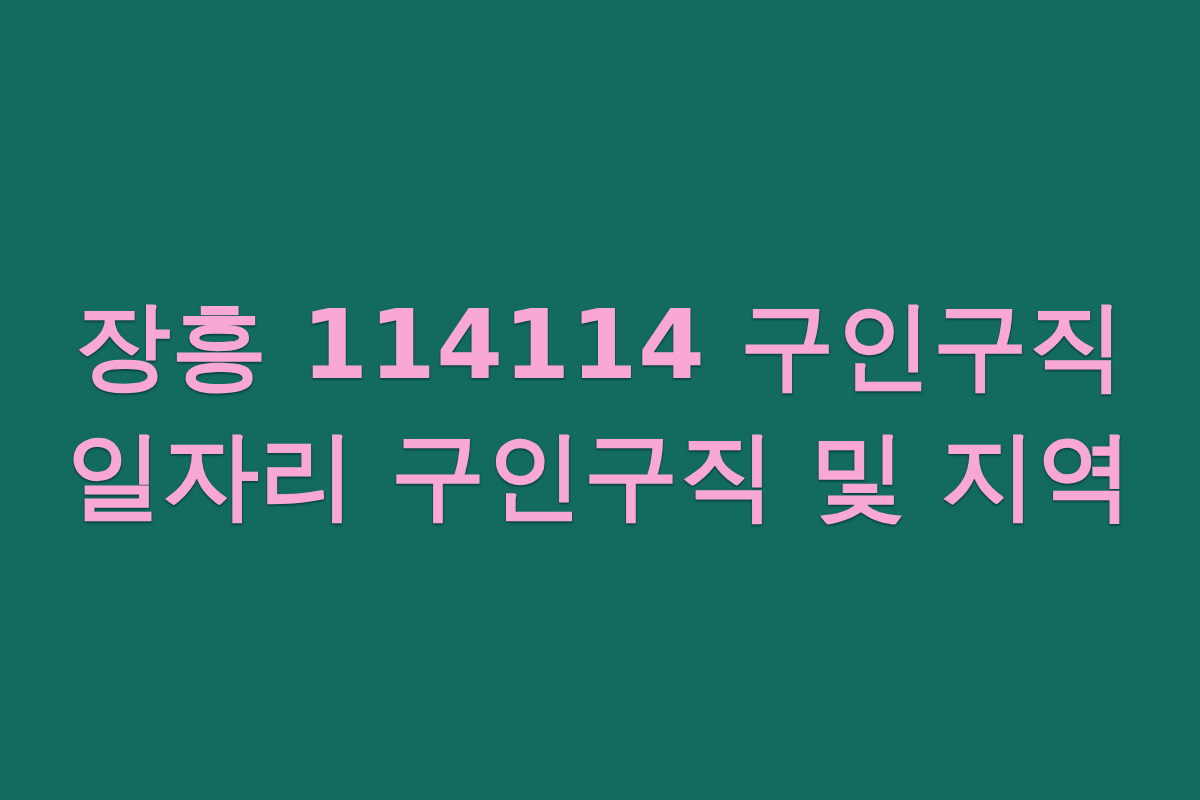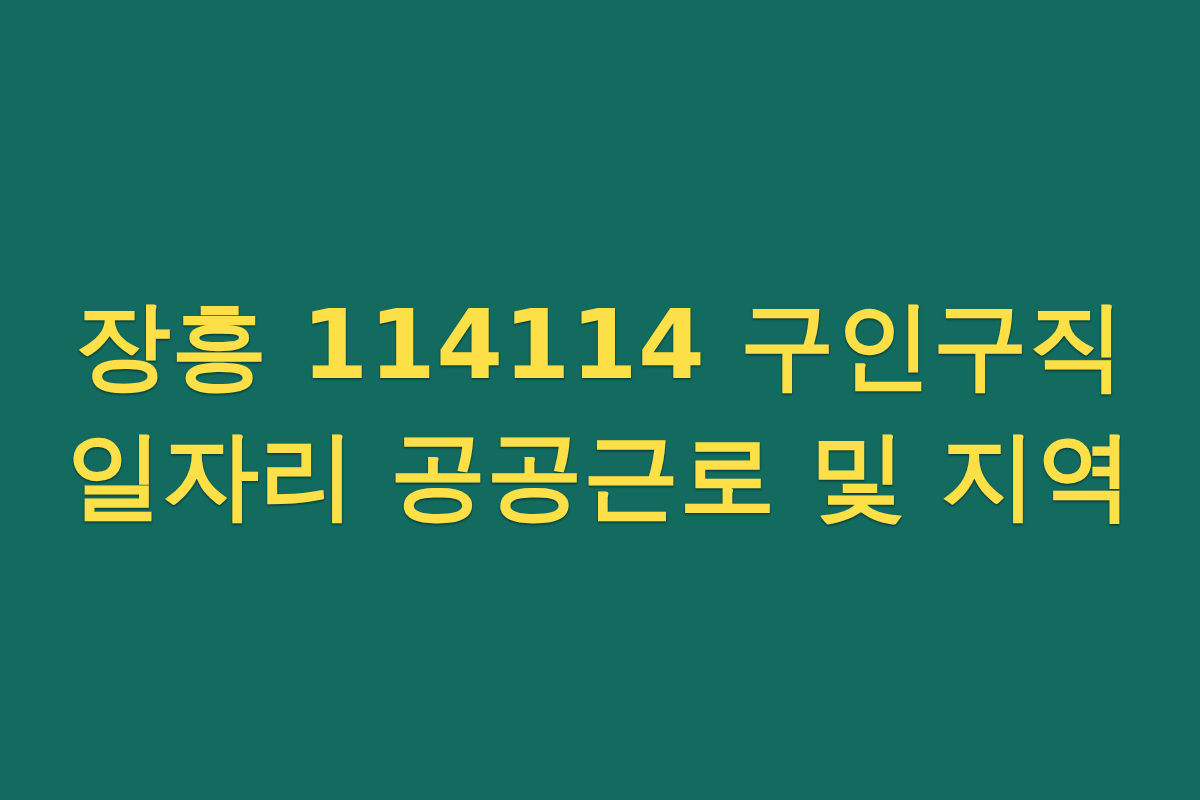--- a/index.html
+++ b/index.html
@@ -36,21 +36,21 @@
     text-align: center;
     width: 100%;
     
     margin-top: 20px;
   }
 
   .headline-line {
     display: block;
     width: 100%;
     text-align: center;
-    color: #fde047;
+    color: #f9a8d4;
     font-family: "DejaVu Sans", "Liberation Sans", sans-serif;
     font-size: 96px;
     font-weight: 700;
     line-height: 130px;
     letter-spacing: 0.5px;
     white-space: nowrap;
     text-rendering: geometricPrecision;
     
     text-shadow:
        0px 2px 2px rgba(6, 58, 52, 0.55),
@@ -60,18 +60,18 @@
 </style>
 </head>
 <body>
 
 <div id="banner">
 
   <div id="headline">
 
     <span class="headline-line">장흥 114114 구인구직</span>
 
-    <span class="headline-line">일자리 공공근로 및 지역</span>
+    <span class="headline-line">일자리 구인구직 및 지역</span>
 
 
   </div>
 
 </div>
 
 </body></html>

